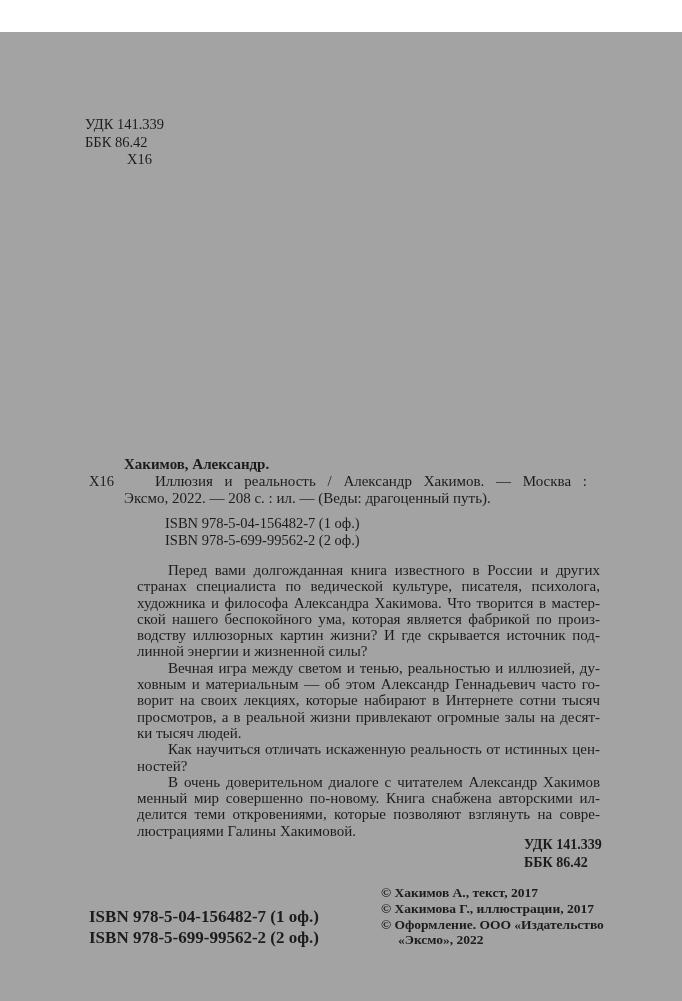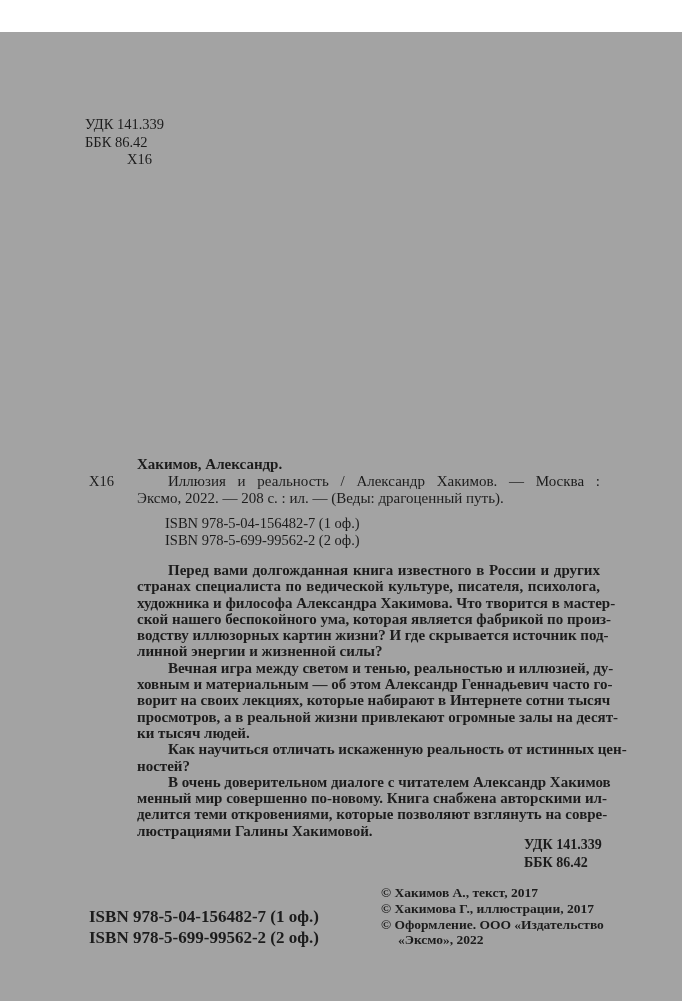--- a/index.html
+++ b/index.html
@@ -17,26 +17,26 @@
     margin-top: 32px;
   }
   .abs { position: absolute; }
 
   
   .top-codes { left: 85px; top: 84px; font-size: 14.5px; line-height: 17.5px; }
   .top-codes .code-line3 { padding-left: 42px; }
 
   
   .margin-code { left: 89px; top: 441px; font-size: 14.5px; line-height: 17px; }
-  .entry { left: 137px; top: 424px; width: 463px; font-size: 15px; line-height: 17px; }
+  .entry { left: 124px; top: 424px; width: 463px; font-size: 15px; line-height: 17px; }
   .entry .heading { font-weight: bold; }
   .entry-isbn { left: 165px; top: 483px; font-size: 14.5px; line-height: 17px; }
 
   
-  .annotation { left: 137px; top: 530px; width: 463px; font-size: 15px; line-height: 16.3px; font-weight: bold; }
+  .annotation { left: 137px; top: 530px; width: 463px; font-size: 15px; line-height: 16.3px; }
 
   .line { white-space: nowrap; text-align: left; }
   .line.justify { text-align: justify; text-align-last: justify; }
   .line.indent { text-indent: 31px; }
 
   
   .codes-bottom { left: 524px; top: 804px; font-size: 14px; font-weight: bold; line-height: 17.5px; }
 
   
   .isbn-bottom { left: 89px; top: 874px; font-size: 17px; font-weight: bold; line-height: 21px; }

